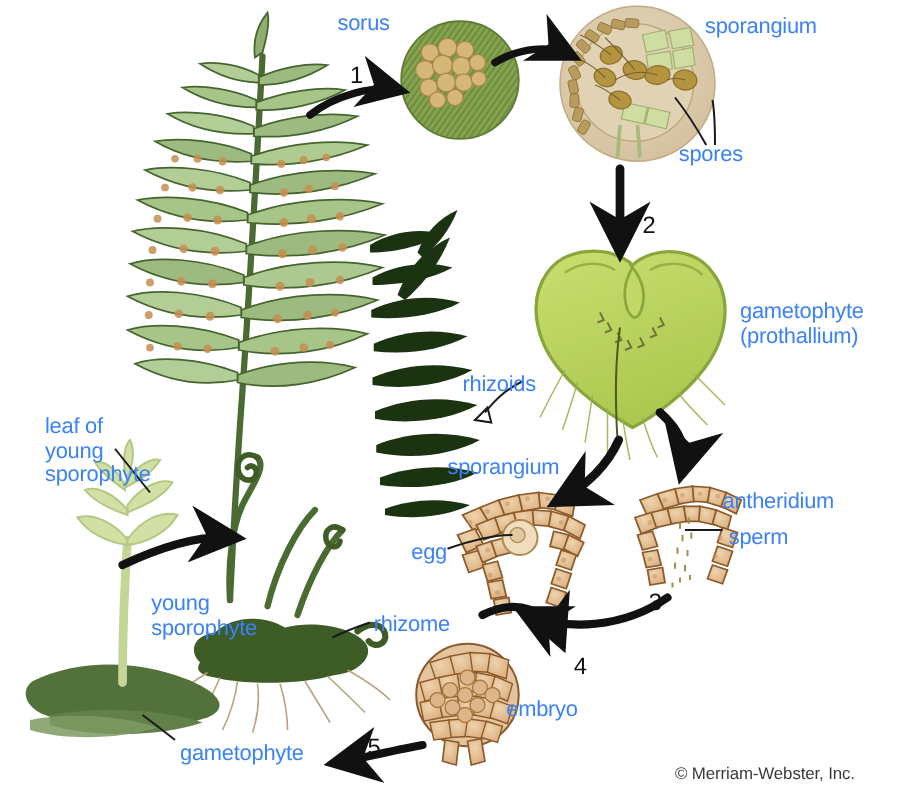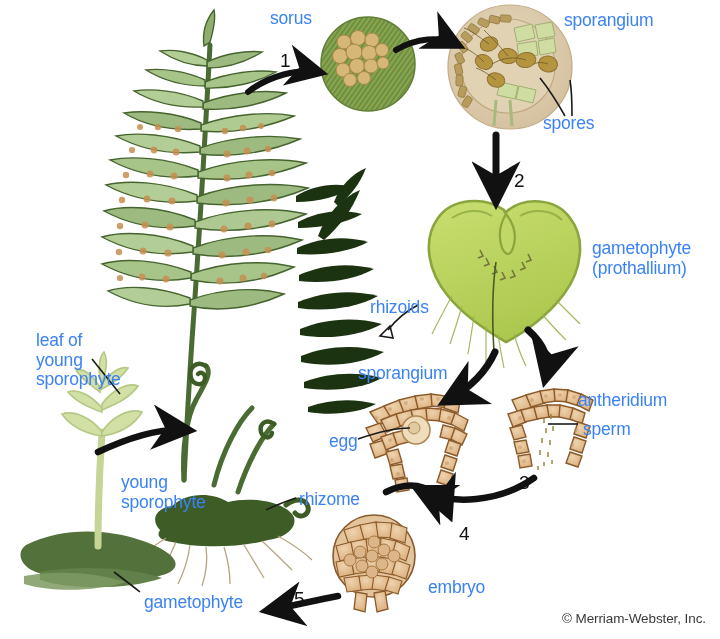--- a/index.html
+++ b/index.html
@@ -517,23 +517,23 @@
 young
 sporophyte</div>
 
   <div class="lbl center" style="left:121px; top:473px; width:130px;">young
 sporophyte</div>
 
   <div class="lbl" style="left:299px; top:490px;">rhizome</div>
 
   <div class="lbl" style="left:144px; top:593px;">gametophyte</div>
 
-  <div class="lbl" style="left:405px; top:578px;margin-left:23px;">embryo</div>
+  <div class="lbl" style="left:405px; top:558px;">embryo</div>
 
   <div class="num" style="left:280px; top:50px;">1</div>
   <div class="num" style="left:514px; top:170px;">2</div>
   <div class="num" style="left:519px; top:472px;">3</div>
   <div class="num" style="left:459px; top:523px;">4</div>
   <div class="num" style="left:294px; top:588px;">5</div>
 
-  <div class="credit" style="left:540px; top:611px;margin-left:22px;">© Merriam-Webster, Inc.</div>
+  <div class="credit" style="left:540px; top:611px;">© Merriam-Webster, Inc.</div>
 
 </div>
 
 </body></html>

